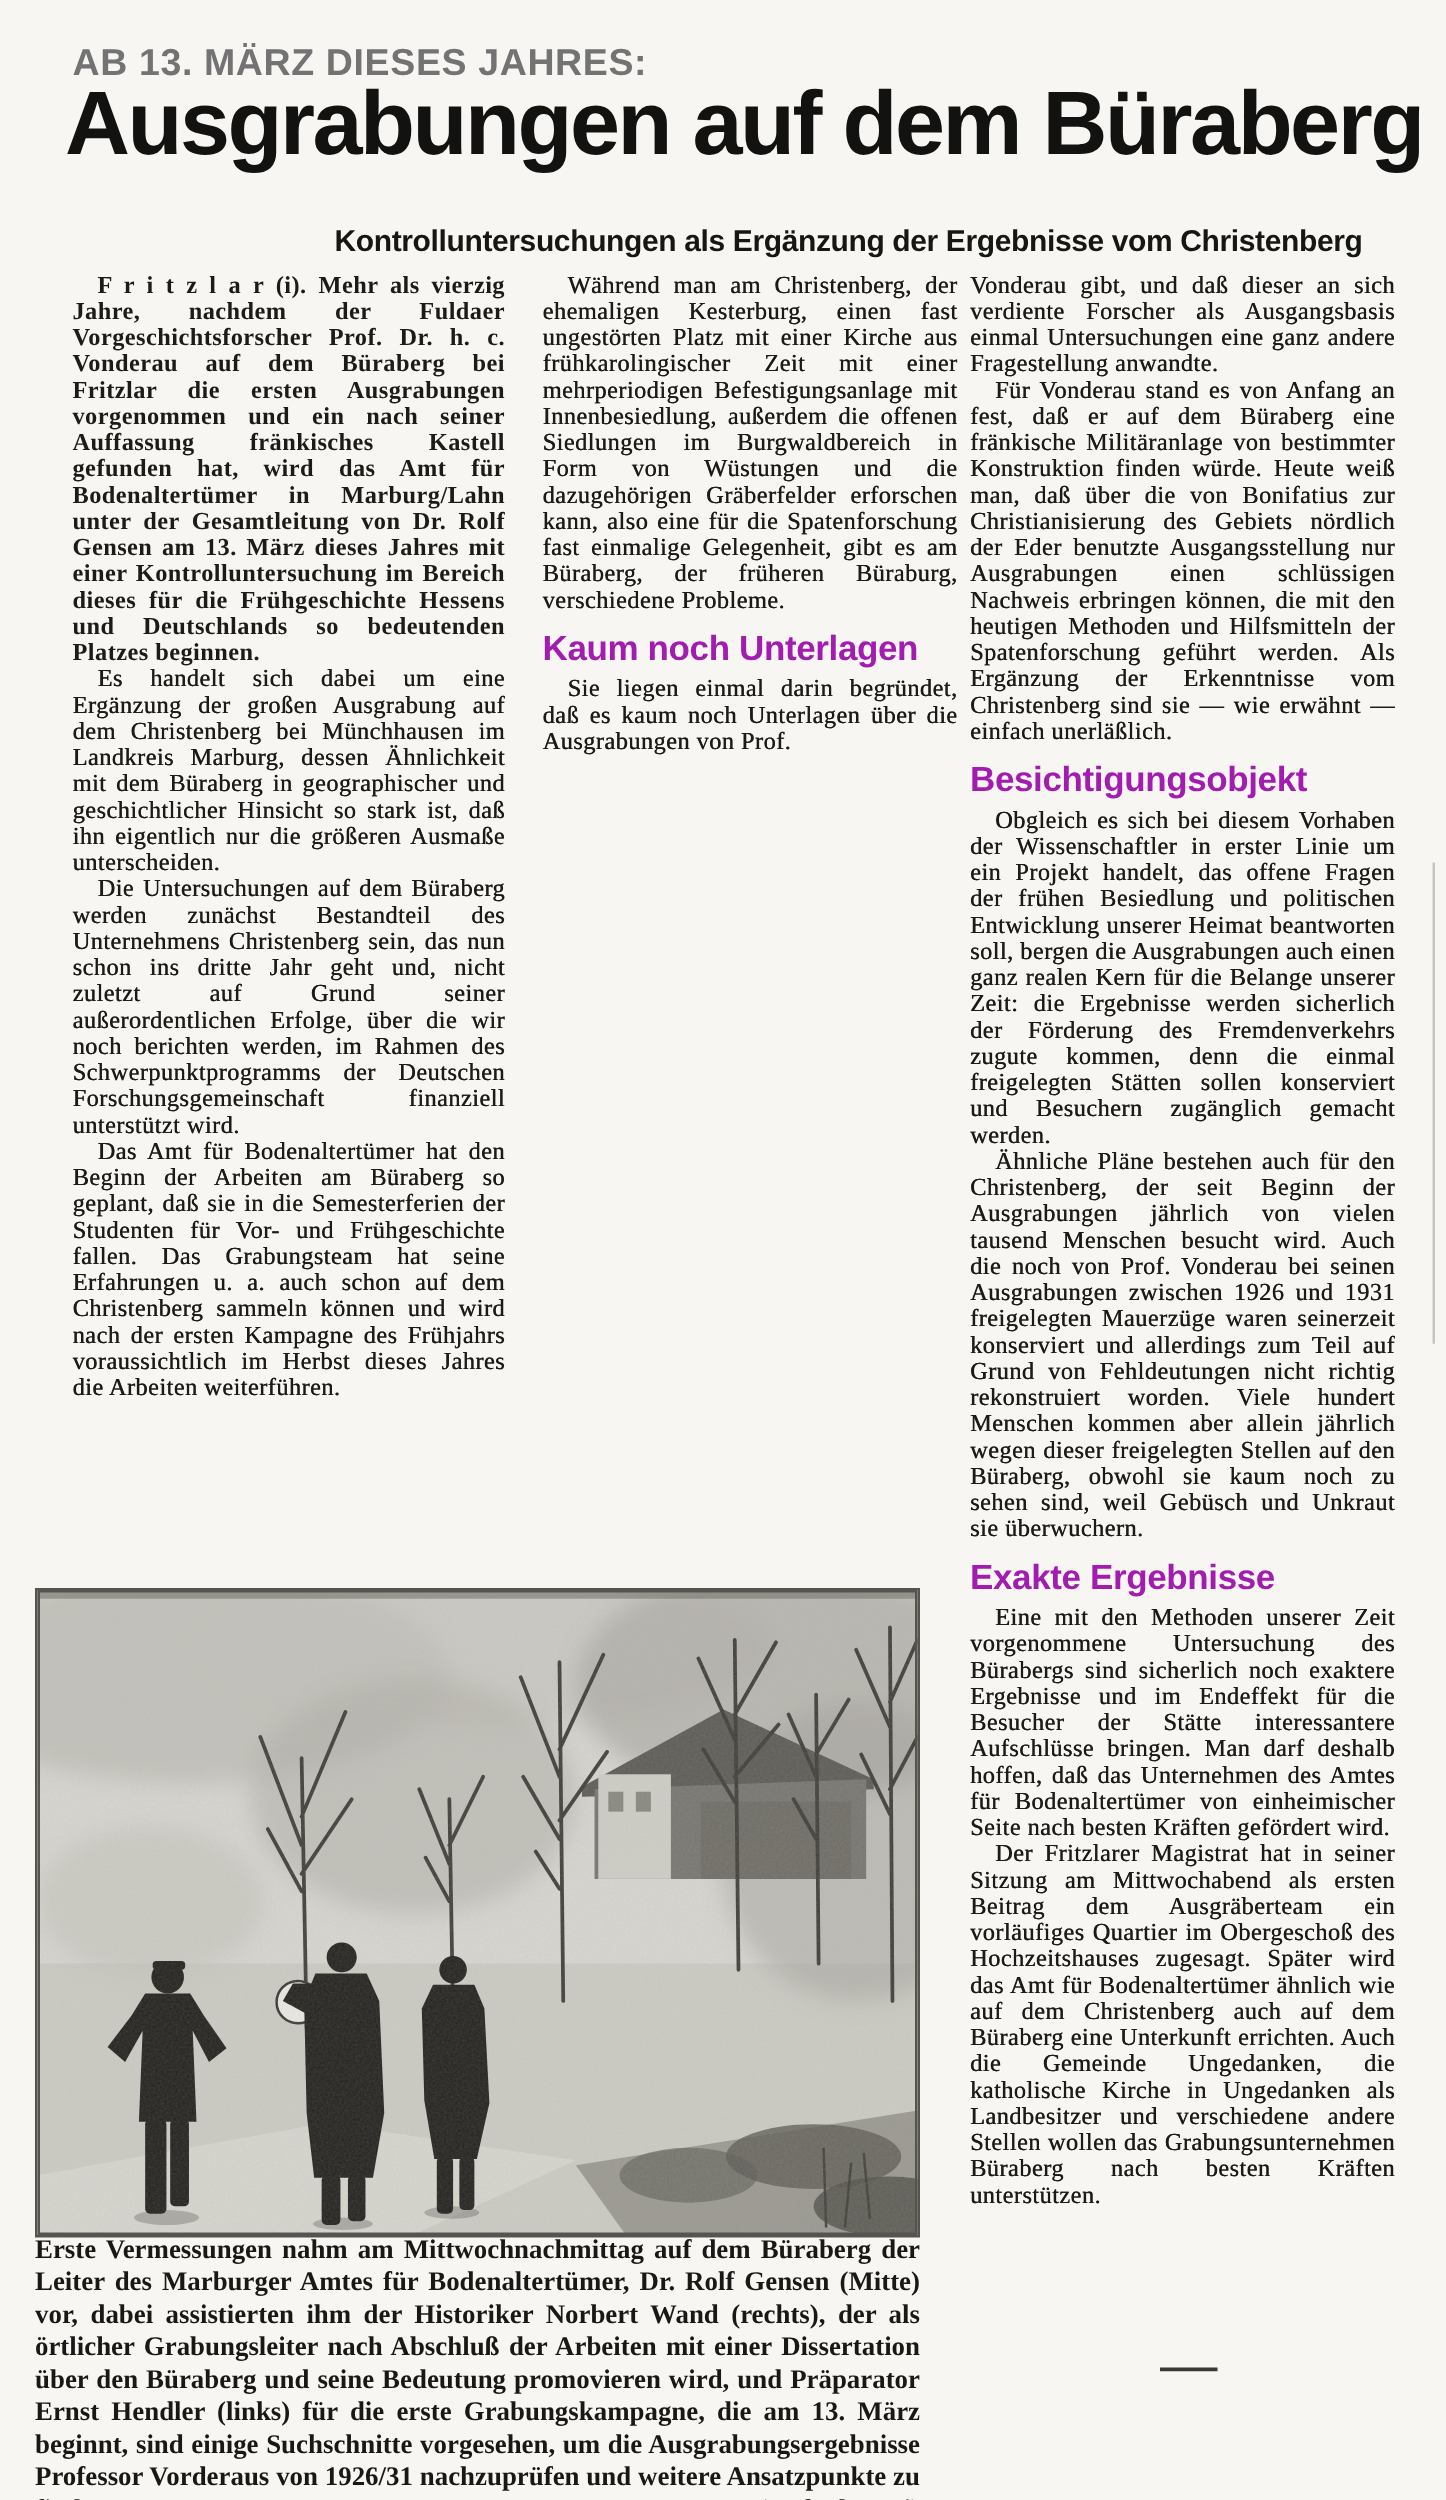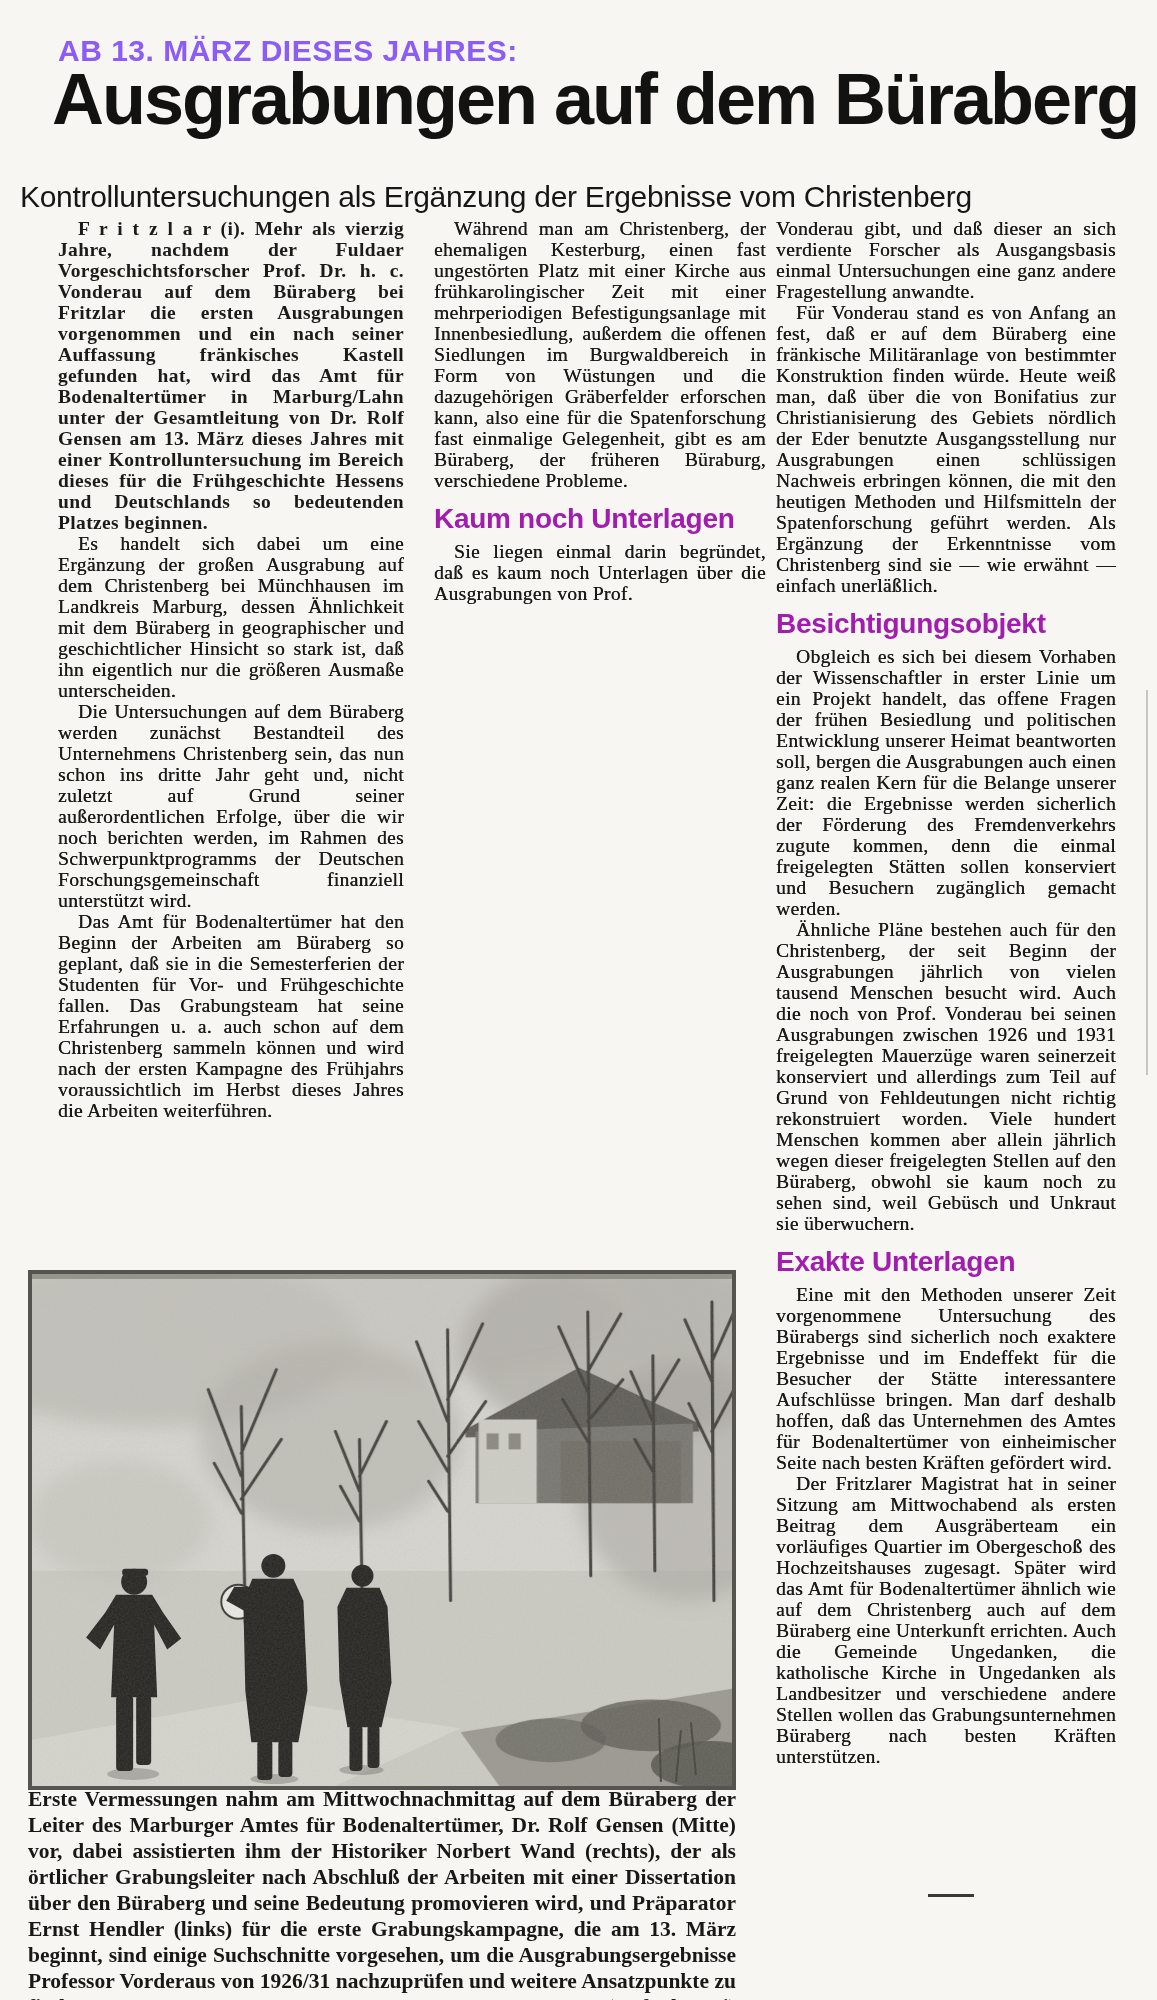--- a/index.html
+++ b/index.html
@@ -5,31 +5,31 @@
   html,body{margin:0;padding:0;}
   body{background:#e9e8e4;}
   .page{
     position:relative; width:1157px; height:2000px; margin:0 auto;
     background:#f7f6f2; overflow:hidden; color:#1c1b19;
     font-family:"Liberation Serif", serif;
   }
   .kicker{
     position:absolute; left:58px; top:34px;
     font-family:"Liberation Sans", sans-serif; font-weight:bold;
-    font-size:30px; letter-spacing:.5px; color:#8b5cf6; white-space:nowrap;
+    font-size:30px; letter-spacing:.5px; color:#737373; white-space:nowrap;
   }
   .headline{
     position:absolute; left:52px; top:58px; width:1090px;
     font-family:"Liberation Sans", sans-serif; font-weight:bold;
     font-size:72px; letter-spacing:-2px; color:#121210; white-space:nowrap;
   }
   .subheadline{
-    position:absolute; left:20px; top:180px; width:1070px; text-align:left;
-    font-family:"Liberation Sans", sans-serif; font-weight:normal;
-    font-size:30px; letter-spacing:-.3px; color:#161614;
+    position:absolute; left:20px; top:180px; width:1070px; text-align:right;
+    font-family:"Liberation Sans", sans-serif; font-weight:bold;
+    font-size:24px; letter-spacing:-.3px; color:#161614;
   }
   .col{
     position:absolute; top:218px;
     font-size:19.5px; line-height:21px; letter-spacing:.35px;
     text-align:justify; color:#1c1b19;
   }
   .col-1{left:58px;  width:346px;}
   .col-2{left:434px; width:332px;}
   .col-3{left:776px; width:340px;}
   .body-text{
@@ -83,21 +83,21 @@
       <p class="body-text">Während man am Christenberg, der ehemaligen Kesterburg, einen fast ungestörten Platz mit einer Kirche aus frühkarolingischer Zeit mit einer mehrperiodigen Befestigungsanlage mit Innenbesiedlung, außerdem die offenen Siedlungen im Burgwaldbereich in Form von Wüstungen und die dazugehörigen Gräberfelder erforschen kann, also eine für die Spatenforschung fast einmalige Gelegenheit, gibt es am Büraberg, der früheren Büraburg, verschiedene Probleme.</p>
       <h3 class="col-heading">Kaum noch Unterlagen</h3>
       <p class="body-text">Sie liegen einmal darin begründet, daß es kaum noch Unterlagen über die Ausgrabungen von Prof.</p>
     </div>
   <div class="col col-3">
       <p class="body-text cont">Vonderau gibt, und daß dieser an sich verdiente Forscher als Ausgangsbasis einmal Untersuchungen eine ganz andere Fragestellung anwandte.</p>
       <p class="body-text">Für Vonderau stand es von Anfang an fest, daß er auf dem Büraberg eine fränkische Militäranlage von bestimmter Konstruktion finden würde. Heute weiß man, daß über die von Bonifatius zur Christianisierung des Gebiets nördlich der Eder benutzte Ausgangsstellung nur Ausgrabungen einen schlüssigen Nachweis erbringen können, die mit den heutigen Methoden und Hilfsmitteln der Spatenforschung geführt werden. Als Ergänzung der Erkenntnisse vom Christenberg sind sie — wie erwähnt — einfach unerläßlich.</p>
       <h3 class="col-heading">Besichtigungsobjekt</h3>
       <p class="body-text">Obgleich es sich bei diesem Vorhaben der Wissenschaftler in erster Linie um ein Projekt handelt, das offene Fragen der frühen Besiedlung und politischen Entwicklung unserer Heimat beantworten soll, bergen die Ausgrabungen auch einen ganz realen Kern für die Belange unserer Zeit: die Ergebnisse werden sicherlich der Förderung des Fremdenverkehrs zugute kommen, denn die einmal freigelegten Stätten sollen konserviert und Besuchern zugänglich gemacht werden.</p>
       <p class="body-text">Ähnliche Pläne bestehen auch für den Christenberg, der seit Beginn der Ausgrabungen jährlich von vielen tausend Menschen besucht wird. Auch die noch von Prof. Vonderau bei seinen Ausgrabungen zwischen 1926 und 1931 freigelegten Mauerzüge waren seinerzeit konserviert und allerdings zum Teil auf Grund von Fehldeutungen nicht richtig rekonstruiert worden. Viele hundert Menschen kommen aber allein jährlich wegen dieser freigelegten Stellen auf den Büraberg, obwohl sie kaum noch zu sehen sind, weil Gebüsch und Unkraut sie überwuchern.</p>
-      <h3 class="col-heading">Exakte Unterlagen</h3>
+      <h3 class="col-heading">Exakte Ergebnisse</h3>
       <p class="body-text">Eine mit den Methoden unserer Zeit vorgenommene Untersuchung des Bürabergs sind sicherlich noch exaktere Ergebnisse und im Endeffekt für die Besucher der Stätte interessantere Aufschlüsse bringen. Man darf deshalb hoffen, daß das Unternehmen des Amtes für Bodenaltertümer von einheimischer Seite nach besten Kräften gefördert wird.</p>
       <p class="body-text">Der Fritzlarer Magistrat hat in seiner Sitzung am Mittwochabend als ersten Beitrag dem Ausgräberteam ein vorläufiges Quartier im Obergeschoß des Hochzeitshauses zugesagt. Später wird das Amt für Bodenaltertümer ähnlich wie auf dem Christenberg auch auf dem Büraberg eine Unterkunft errichten. Auch die Gemeinde Ungedanken, die katholische Kirche in Ungedanken als Landbesitzer und verschiedene andere Stellen wollen das Grabungsunternehmen Büraberg nach besten Kräften unterstützen.</p>
     </div>
 
   <div class="photo" role="img" aria-label="Drei Männer bei ersten Vermessungen auf dem Büraberg: Winterlandschaft mit kahlen Bäumen, Feldweg und Gehöft im Hintergrund">
     <svg viewBox="0 0 703 518" preserveAspectRatio="none">
       <defs>
         <filter id="soft" x="-40%" y="-40%" width="180%" height="180%">
           <feGaussianBlur stdDeviation="9"></feGaussianBlur>
         </filter>

